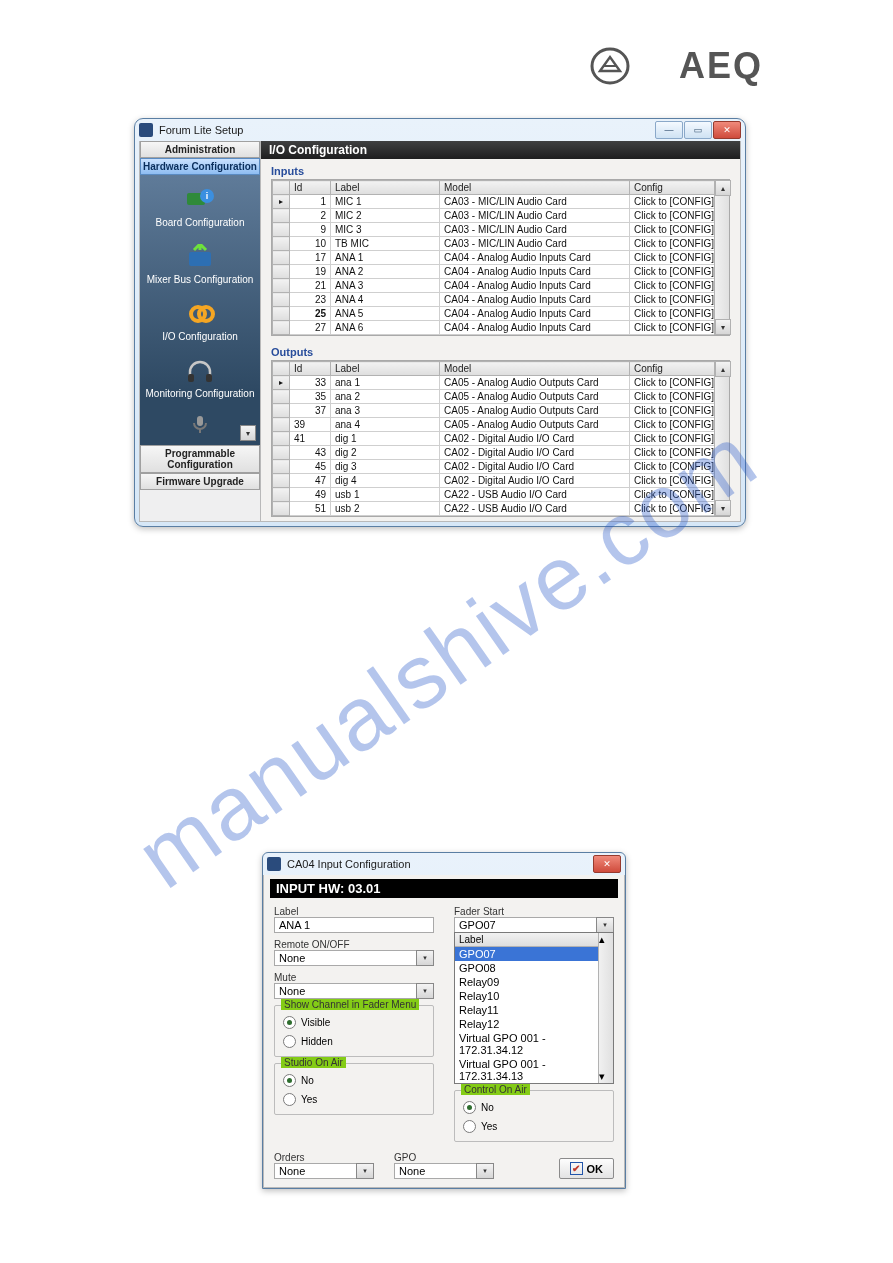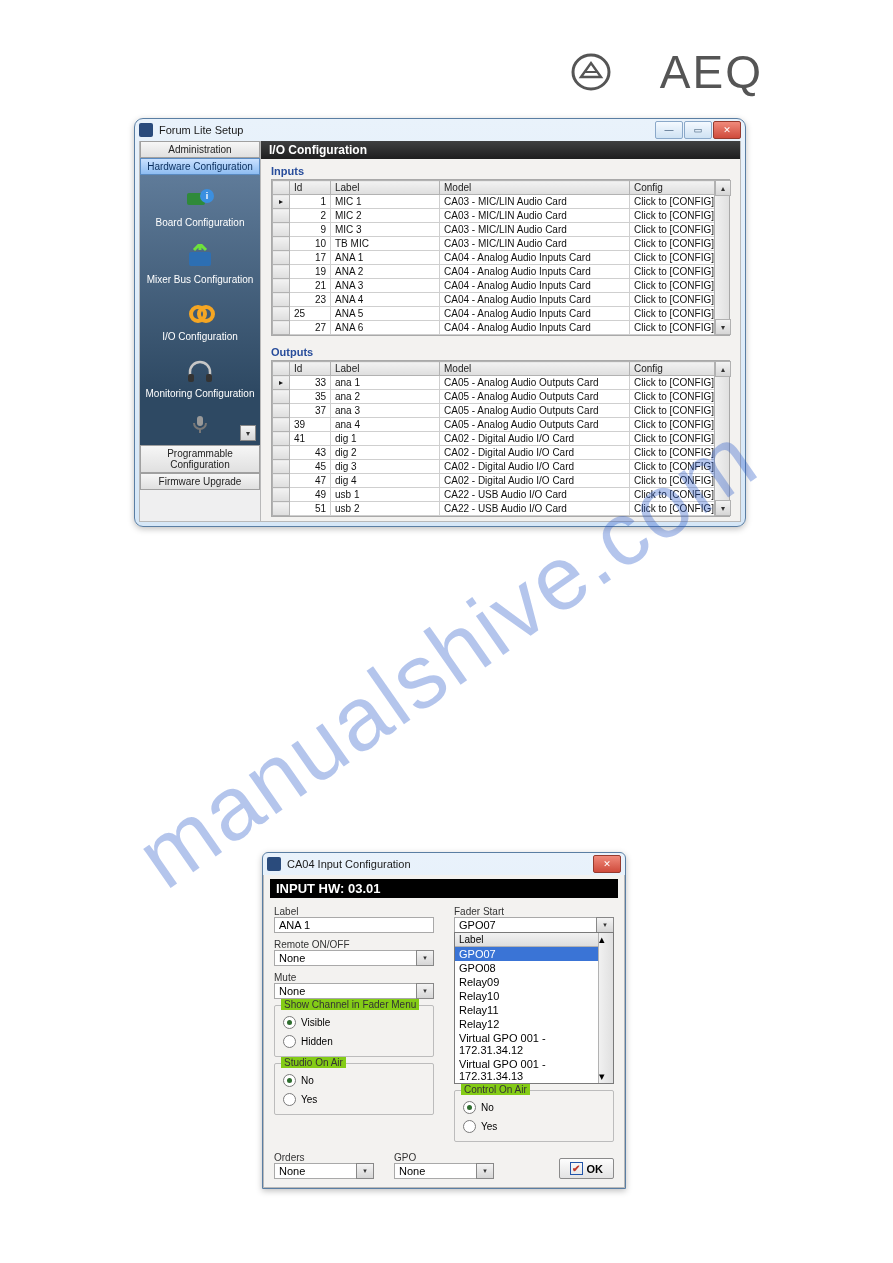--- a/index.html
+++ b/index.html
@@ -15,22 +15,22 @@
   .page {
     width: 893px;
     min-height: 1263px;
     position: relative;
     padding-top: 50px;
   }
   .logo {
     position: absolute;
     top: 45px;
     right: 130px;
-    font-size: 46px;
-    font-weight: 400;
+    font-size: 36px;
+    font-weight: 700;
     color: #555;
     letter-spacing: 2px;
     display: flex;
     align-items: center;
     gap: 45px;
   }
   .logo svg { margin-right: 4px; }
   .watermark {
     position: absolute;
     top: 50%;
@@ -92,21 +92,21 @@
   .sidebar {
     width: 120px;
     background: #efeff0;
     border-right: 1px solid #b9b9b9;
   }
   .sb-tab {
     background: linear-gradient(#f6f6f6,#e0e0e0);
     border: 1px solid #a0a0a0;
     text-align: center;
     font-size: 10px;
-    font-weight: 400;
+    font-weight: 700;
     padding: 2px 0;
     color: #222;
   }
   .sb-tab.active {
     background: linear-gradient(#c9e1ff,#8ebdf2);
     border-color:#5a8bc2;
     color:#0a2e5c;
   }
   .sb-scroll {
     position: relative;
@@ -406,21 +406,21 @@
                 </tr>
                 <tr>
                   <td class="ptr"></td>
                   <td style="text-align: right;">23</td>
                   <td>ANA 4</td>
                   <td>CA04 - Analog Audio Inputs Card</td>
                   <td>Click to [CONFIG]</td>
                 </tr>
                 <tr>
                   <td class="ptr"></td>
-                  <td style="text-align: left;">25</td>
+                  <td style="text-align: right; font-weight: bold;">25</td>
                   <td>ANA 5</td>
                   <td>CA04 - Analog Audio Inputs Card</td>
                   <td>Click to [CONFIG]</td>
                 </tr>
                 <tr>
                   <td class="ptr"></td>
                   <td style="text-align: right;">27</td>
                   <td>ANA 6</td>
                   <td>CA04 - Analog Audio Inputs Card</td>
                   <td>Click to [CONFIG]</td>

